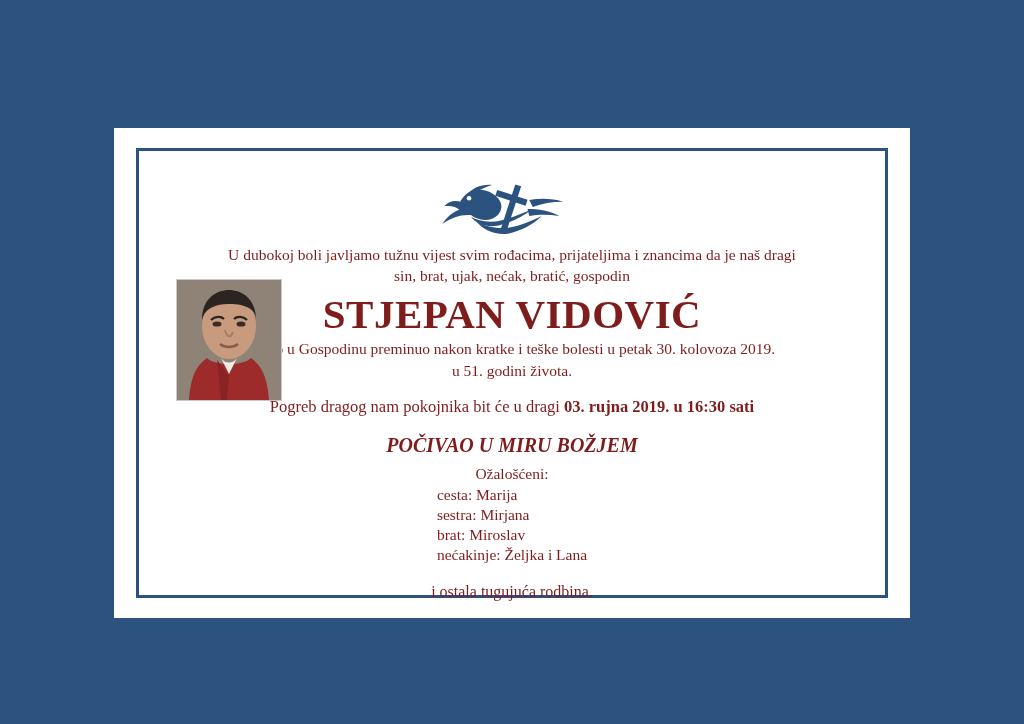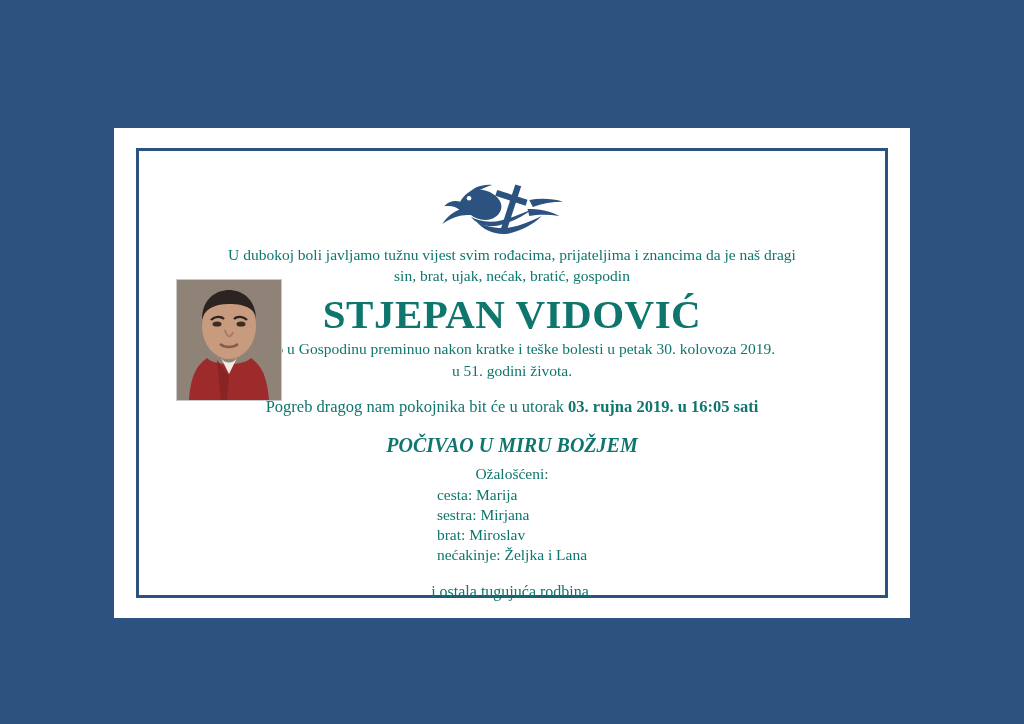--- a/index.html
+++ b/index.html
@@ -39,21 +39,21 @@
   }
   .content {
     position: absolute;
     left: 0;
     top: 0;
     right: 0;
     bottom: 0;
     padding: 18px 34px 10px 34px;
     box-sizing: border-box;
     text-align: center;
-    color: #0f766e;
+    color: #7f1d1d;
   }
   .emblem {
     height: 62px;
     margin: 8px auto 4px auto;
     display: block;
   }
   .line-intro {
     font-size: 15.5px;
     line-height: 1.35;
     margin: 6px 0 0 0;
@@ -153,21 +153,21 @@
 
         <div class="line-intro">U dubokoj boli javljamo tužnu vijest svim rođacima, prijateljima i znancima da je naš dragi</div>
         <div class="line-intro2">sin, brat, ujak, nećak, bratić, gospodin</div>
 
         <div class="name">STJEPAN VIDOVIĆ</div>
 
         <div class="body-line">blago u Gospodinu preminuo nakon kratke i teške bolesti u petak 30. kolovoza 2019.</div>
         <div class="body-line">u 51. godini života.</div>
 
         <div class="funeral">
-          <span>Pogreb dragog nam pokojnika bit će u utorak </span><b>03. rujna 2019. u 16:05 sati</b>
+          <span>Pogreb dragog nam pokojnika bit će u dragi </span><b>03. rujna 2019. u 16:30 sati</b>
         </div>
 
         <div class="rip">POČIVAO U MIRU BOŽJEM</div>
 
         <div class="mourners-title">Ožalošćeni:</div>
         <div class="mourners-list">
           <div>cesta: Marija</div>
           <div>sestra: Mirjana</div>
           <div>brat: Miroslav</div>
           <div>nećakinje: Željka i Lana</div>

